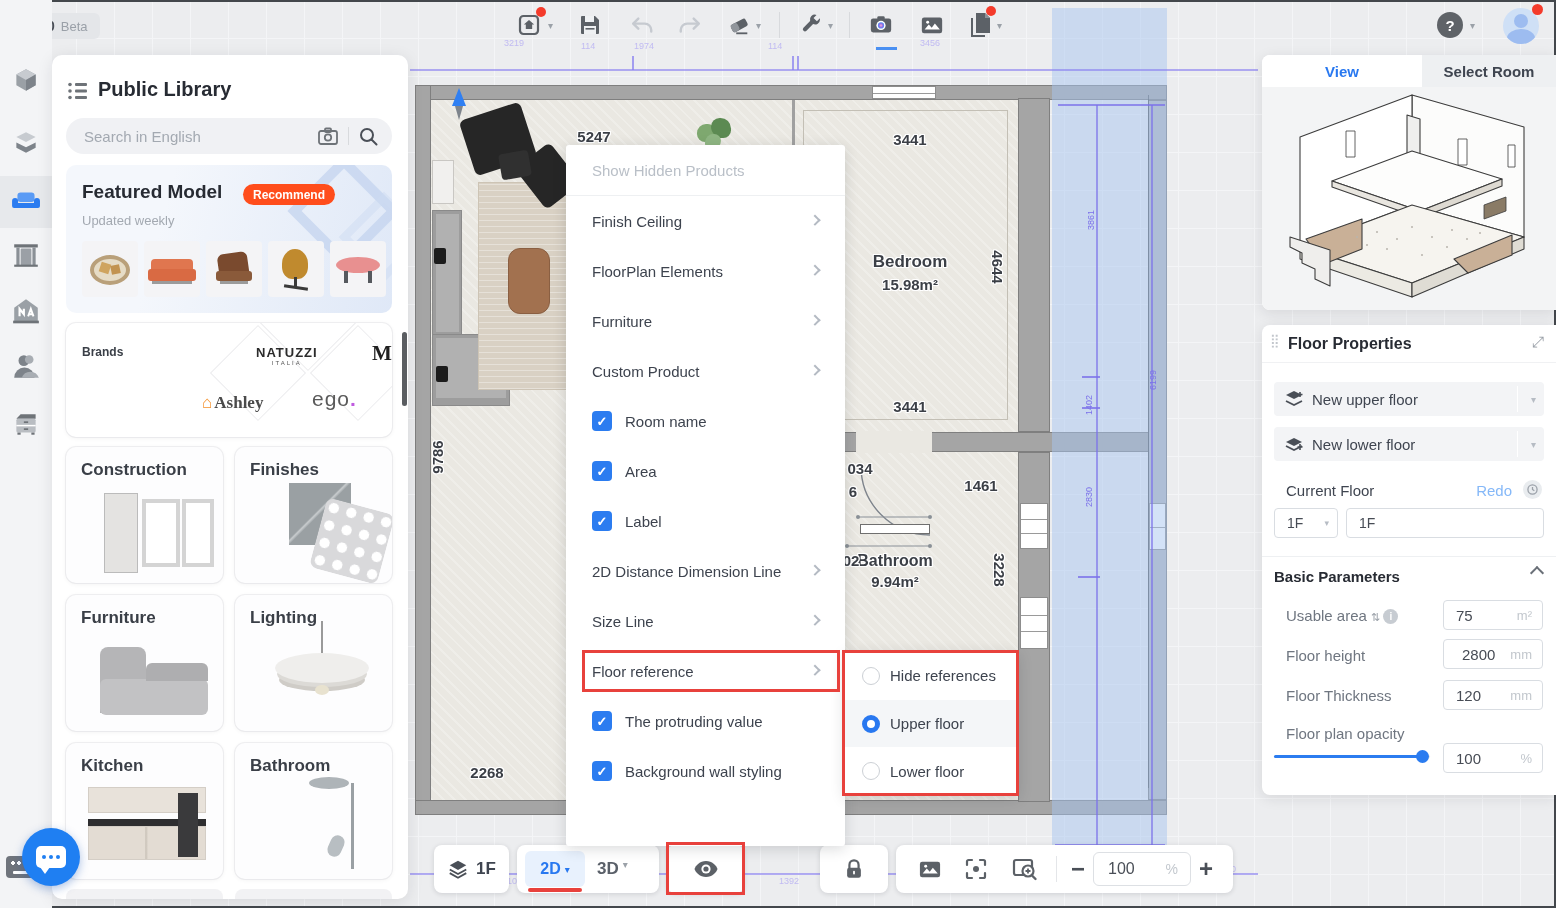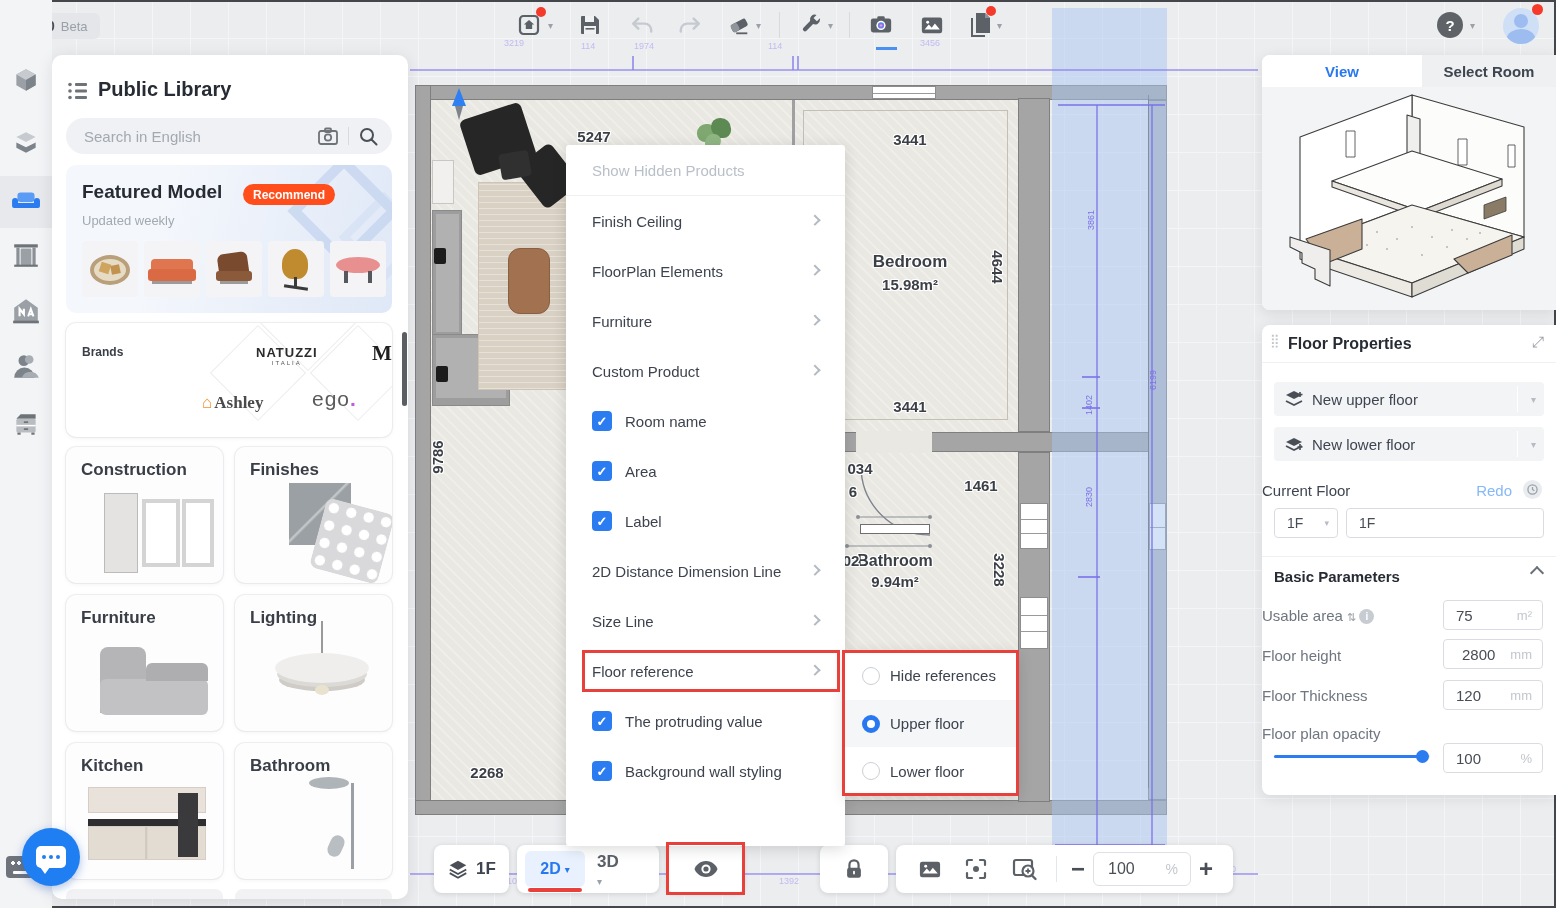--- a/index.html
+++ b/index.html
@@ -68,21 +68,21 @@
   #ppanel { position:absolute; left:1262px; top:325px; width:294px; height:470px; background:#fff;
     border-radius:8px 0 0 8px; box-shadow:0 3px 14px rgba(25,30,40,.10); z-index:8; }
   .pbtn { position:absolute; left:12px; width:270px; height:34px; background:#f3f4f6; border-radius:4px;
     display:flex; align-items:center; padding:0 10px; font-size:15px; color:#3f4550; }
   .pbtn .bcaret { position:absolute; right:8px; color:#b6bcc4; font-size:10px; }
   .pbtn .bgap { position:absolute; right:26px; top:4px; bottom:4px; width:1px; background:#ffffff; }
   .prop-input { position:absolute; left:181px; width:100px; height:30px; border:1px solid #d9dde2; border-radius:4px;
     background:#fff; display:flex; align-items:center; justify-content:space-between; padding:0 10px 0 12px;
     font-size:15px; color:#474c55; }
   .prop-input .unit { color:#c2c7cd; font-size:13px; }
-  .plabel { position:absolute; left:0; font-size:15px; color:#6f7680; }
+  .plabel { position:absolute; left:24px; font-size:15px; color:#6f7680; }
   
   .btn-white { position:absolute; background:#fff; border-radius:8px; box-shadow:0 1px 5px rgba(30,35,45,.15);
     display:flex; align-items:center; z-index:5; }
   
   #chatfab { position:absolute; left:22px; top:828px; width:58px; height:58px; border-radius:50%; background:#1f7ff2;
     z-index:12; display:flex; align-items:center; justify-content:center; box-shadow:0 3px 10px rgba(20,80,180,.35); }
 </style>
 </head>
 <body>
 
@@ -683,21 +683,21 @@
       </svg>
     <span style="font-size:17px;font-weight:700;color:#3f4550;">1F</span>
   </div>
 
   <div class="btn-white" style="left:517px;top:845px;width:142px;height:48px;padding:0 8px;gap:12px;">
     <div style="position:relative;width:60px;height:36px;background:#e8f1fd;border-radius:6px;display:flex;align-items:center;justify-content:center;gap:4px;">
       <span style="font-size:16px;font-weight:700;color:#2878f0;">2D</span>
       <span style="color:#2878f0;font-size:10px;">▾</span>
       <span style="position:absolute;left:3px;bottom:-5px;width:54px;height:4px;background:#e8413c;border-radius:2px;"></span>
     </div>
-    <div style="display:flex;gap:4px;flex-direction:column;">
+    <div style="display:flex;gap:4px;">
       <span style="font-size:17px;font-weight:700;color:#5a6069;">3D</span>
       <span style="color:#9ba1a8;font-size:10px;">▾</span>
     </div>
   </div>
 
   <div class="btn-white" style="left:667px;top:845px;width:77px;height:48px;justify-content:center;">
     <svg width="26" height="22" viewBox="0 0 26 22">
         <path d="M13 3c6 0 10.5 4.5 11.5 8-1 3.5-5.5 8-11.5 8S2.5 14.5 1.5 11C2.5 7.5 7 3 13 3z" fill="#5c6167"></path>
         <circle cx="13" cy="11" r="4.6" fill="#fff"></circle>
         <circle cx="13" cy="11" r="2.6" fill="#5c6167"></circle>

